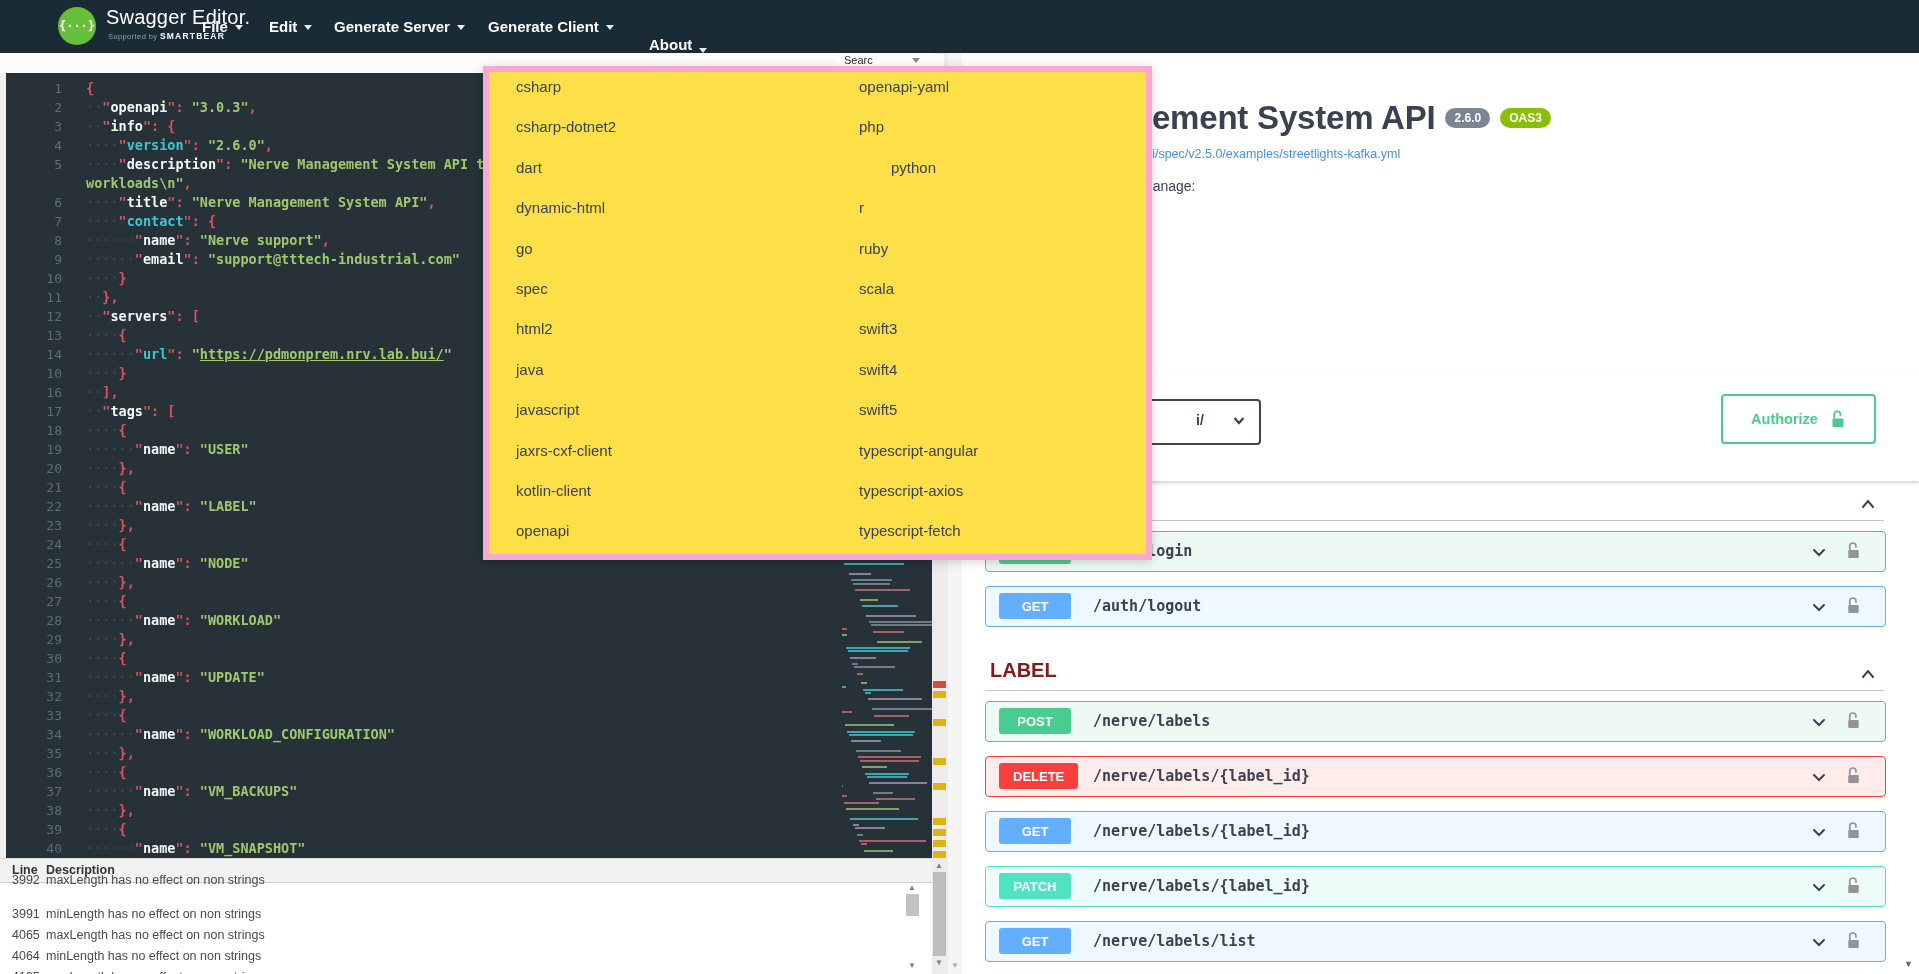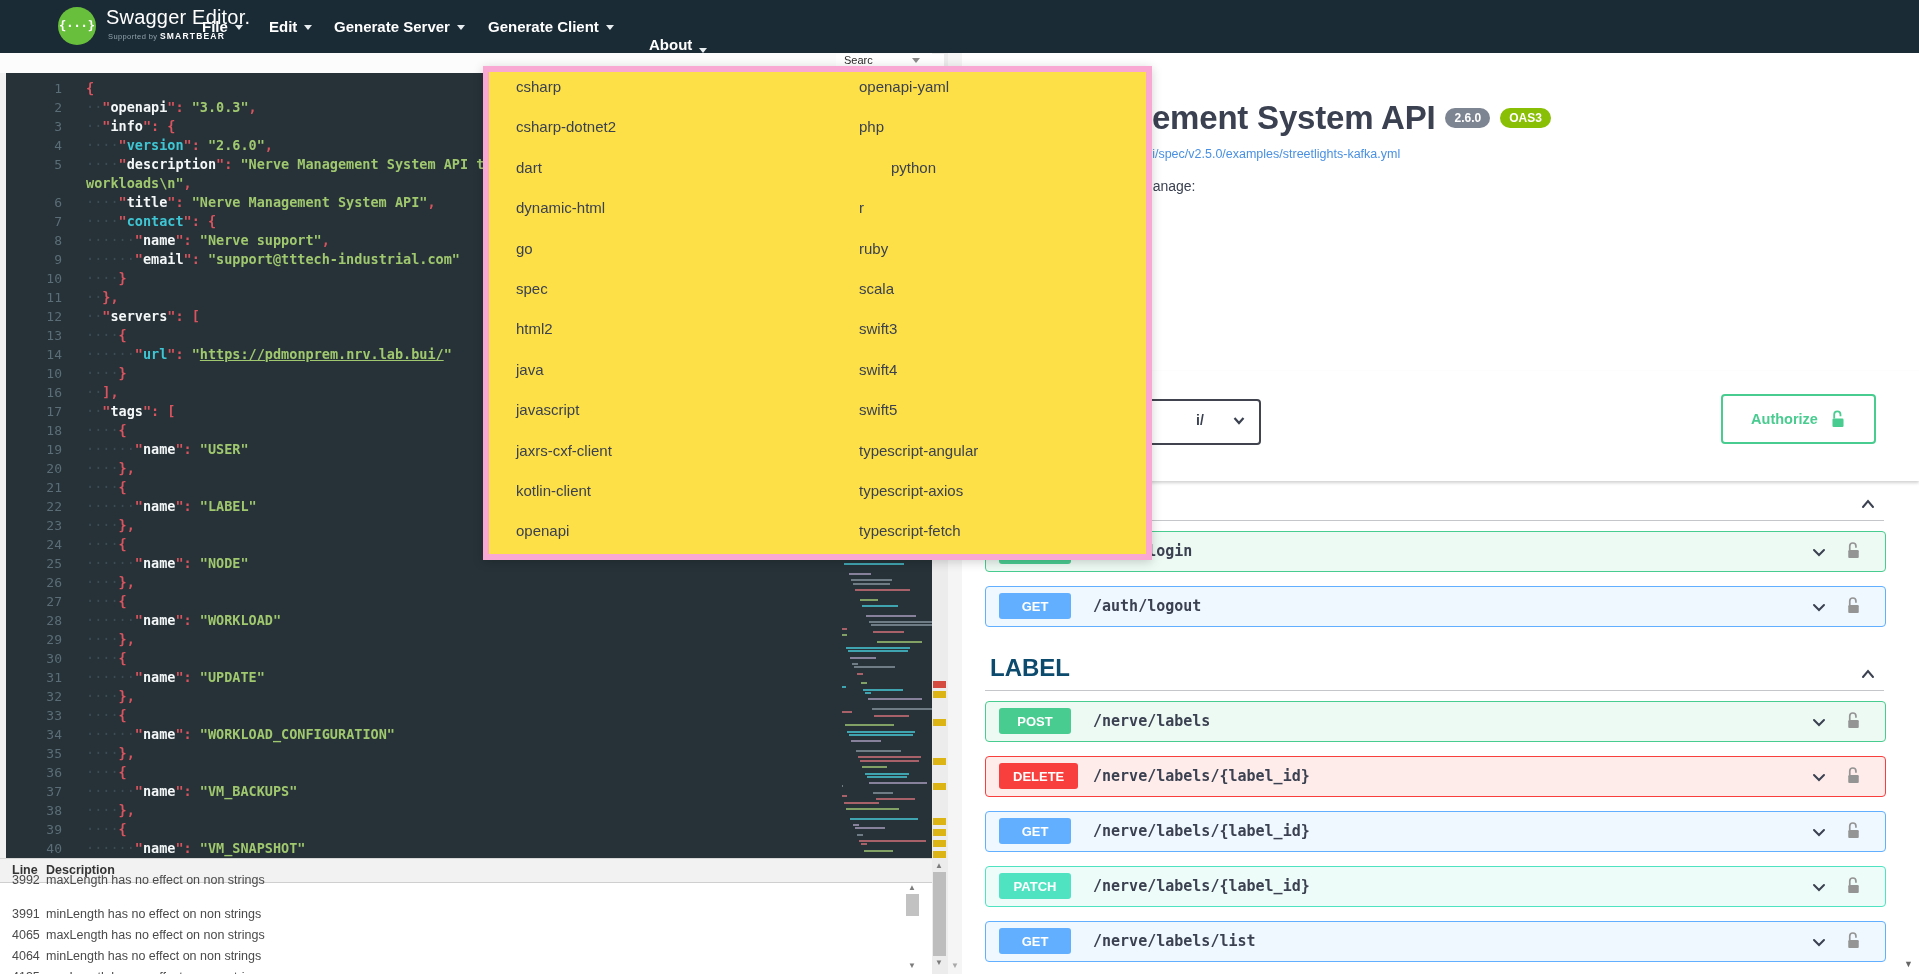--- a/index.html
+++ b/index.html
@@ -75,21 +75,21 @@
   #servers-select{left:1100px;top:399px;width:157px;height:42px;background:#fff;
      border:2px solid #41444e;border-radius:4px;z-index:4;cursor:pointer;}
   #servers-frag{position:absolute;left:94px;top:11px;font-size:14px;font-weight:bold;color:#3b4151;}
   #servers-caret{position:absolute;right:14px;top:15px;}
   #authorize-btn{left:1721px;top:394px;width:151px;height:46px;background:#fff;border:2px solid #49cc90;
      border-radius:4px;display:flex;align-items:center;justify-content:center;gap:12px;z-index:4;cursor:pointer;}
   #authorize-btn span{color:#49cc90;font-size:14.5px;font-weight:bold;}
 
   .sec-header{position:absolute;left:985px;width:899px;z-index:4;
      border-bottom:1px solid rgba(59,65,81,.3);cursor:pointer;}
-  .sec-title{position:absolute;left:5px;bottom:8px;font-size:24px;font-weight:bold;color:#0c4a6e;}
+  .sec-title{position:absolute;left:5px;bottom:8px;font-size:20px;font-weight:bold;color:#7f1d1d;}
   .sec-chev{position:absolute;right:6px;bottom:6px;}
   .op-row{position:absolute;left:985px;width:899px;height:39px;border-radius:4px;z-index:4;
      border:1px solid;cursor:pointer;}
   .op-badge{position:absolute;left:13px;top:6px;height:26px;border-radius:3px;color:#fff;
      font-size:13px;font-weight:bold;display:flex;align-items:center;justify-content:center;
      padding:0 14px;min-width:44px;}
   .op-path{position:absolute;left:107px;top:10px;font-family:"DejaVu Sans Mono",monospace;
      font-size:15px;font-weight:bold;color:#3b4151;}
   .op-chev{position:absolute;right:56px;top:10px;}
   .op-lock{position:absolute;right:24px;top:8px;}

